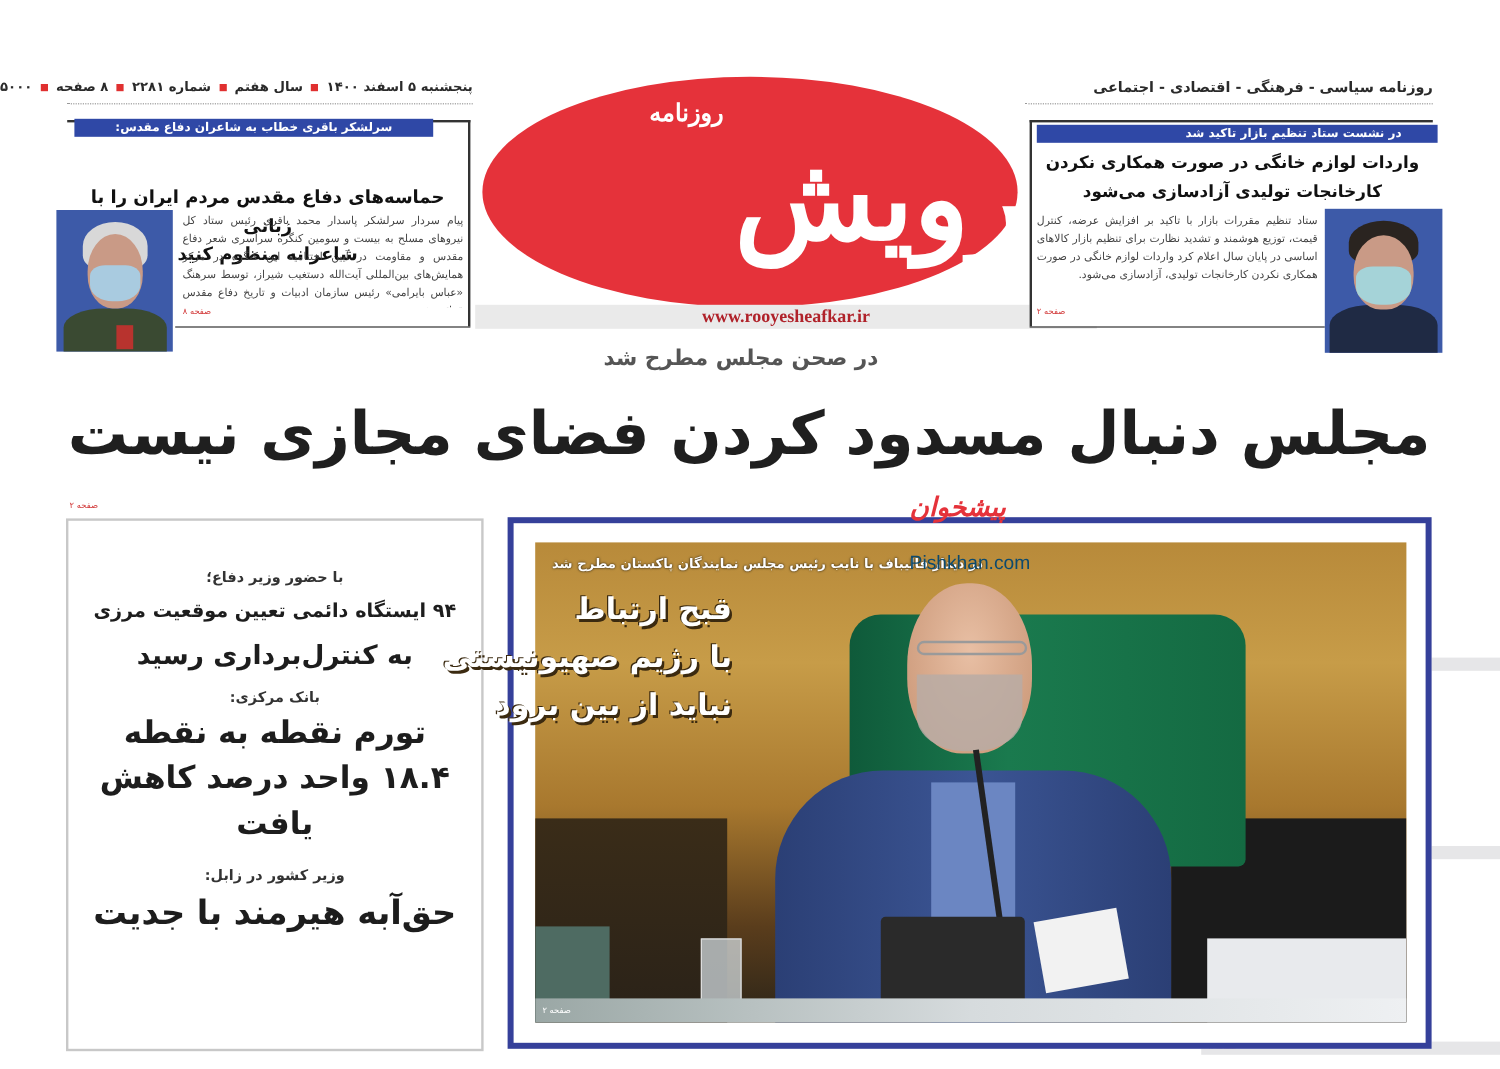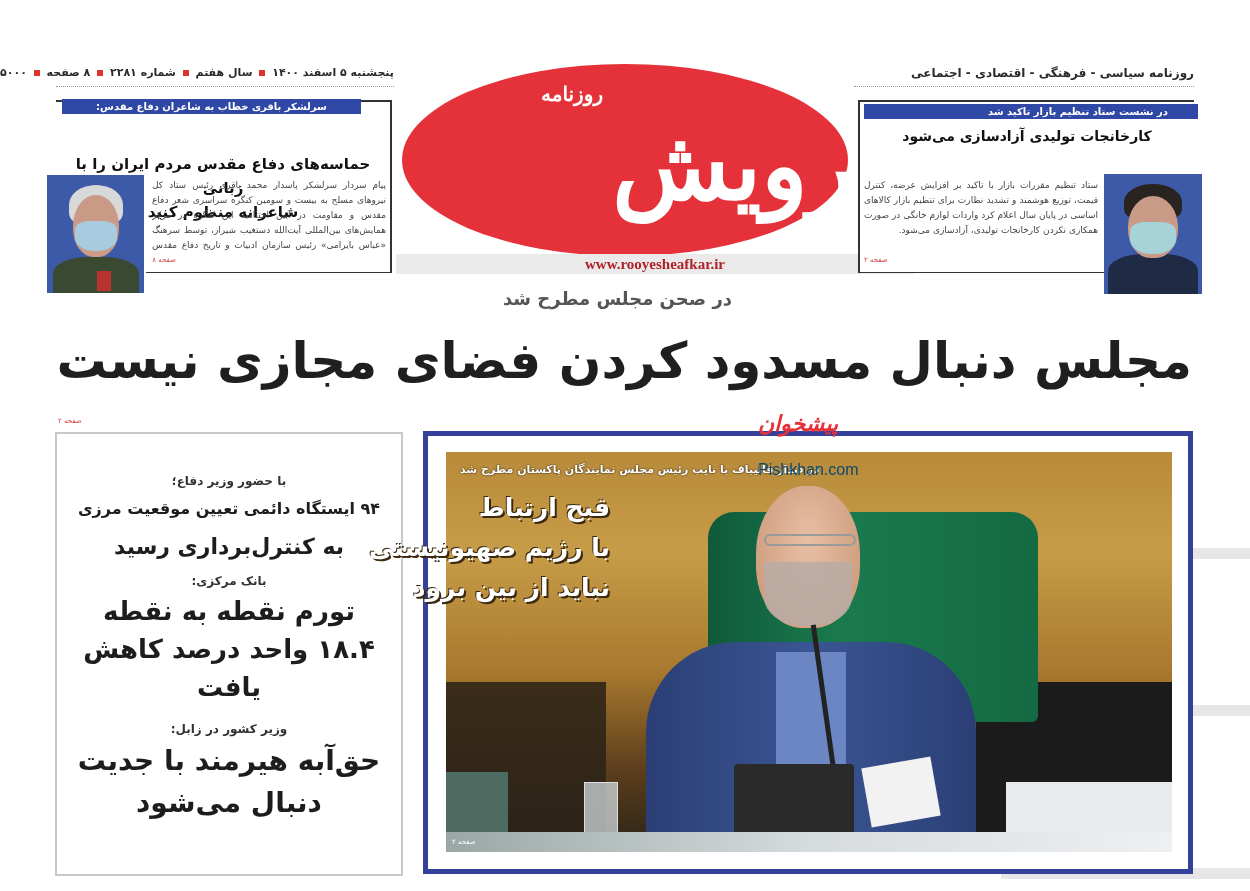--- a/index.html
+++ b/index.html
@@ -93,20 +93,21 @@
   <div class="body" style="left:6px; top:82px; width:86px; height:40px; background:#3a4a32;"></div>
   <div class="hair" style="left:22px; top:10px; width:54px; height:40px; background:#d8d8d8;"></div>
   <div class="head" style="left:26px; top:20px; width:46px; height:62px;"></div>
   <div class="mask" style="left:28px; top:46px; width:42px; height:30px;"></div>
   <div class="abs" style="left:50px; top:96px; width:14px; height:20px; background:#b8332e;"></div>
 </div>
 
 <div class="abs teaser-box" style="left:858px; top:100px; width:336px; height:172px; border-bottom:none; border-right:none;"></div>
 <div class="abs teaser-kicker" style="left:864px; top:104px; width:334px; text-align:right; padding-right:30px;">در نشست ستاد تنظیم بازار تاکید شد</div>
 <div class="abs teaser-title" style="left:862px; top:124px; width:330px; font-size:14px;">
+  <div>واردات لوازم خانگی در صورت همکاری نکردن</div>
   <div>کارخانجات تولیدی آزادسازی می‌شود</div>
 </div>
 <div class="abs teaser-body" style="left:864px; top:178px; width:234px; height:78px; overflow:hidden;">ستاد تنظیم مقررات بازار با تاکید بر افزایش عرضه، کنترل قیمت، توزیع هوشمند و تشدید نظارت برای تنظیم بازار کالاهای اساسی در پایان سال اعلام کرد واردات لوازم خانگی در صورت همکاری نکردن کارخانجات تولیدی، آزادسازی می‌شود.</div>
 <div class="abs page-ref" style="left:864px; top:256px; right:auto;">صفحه ۲</div>
 <div class="abs" style="left:858px; top:272px; width:246px; height:1px; background:#333;"></div>
 
 <div class="abs portrait" style="left:1104px; top:174px; width:98px; height:120px;">
   <div class="body" style="left:4px; top:80px; width:90px; height:42px; background:#1f2a44;"></div>
   <div class="hair" style="left:20px; top:10px; width:58px; height:36px; background:#2a2420;"></div>
   <div class="head" style="left:24px; top:22px; width:50px; height:62px;"></div>
@@ -135,21 +136,20 @@
   <div class="title" style="font-size:26px;">۱۸.۴ واحد درصد کاهش یافت</div>
 </div>
 <div class="abs story-bar" style="left:69px; top:694px; width:318px;">
   <span class="ref">صفحه ۳</span>
 
 </div>
 
 <div class="abs story" style="left:60px; top:722px; width:338px;">
   <div class="kicker">وزیر کشور در زابل:</div>
   <div class="title" style="margin-top:4px; font-size:28px; line-height:42px;">حق‌آبه هیرمند با جدیت</div>
-  <div class="title" style="font-size:28px; line-height:42px;">دنبال می‌شود</div>
 </div>
 <div class="abs story-bar" style="left:69px; top:846px; width:318px;">
   <span class="ref">صفحه ۸</span>
 
 </div>
 
 <div class="abs photo-frame" style="left:423px; top:431px; width:770px; height:443px;"></div>
 
 <div class="abs photo" style="left:446px; top:452px; width:726px; height:400px;">
 

